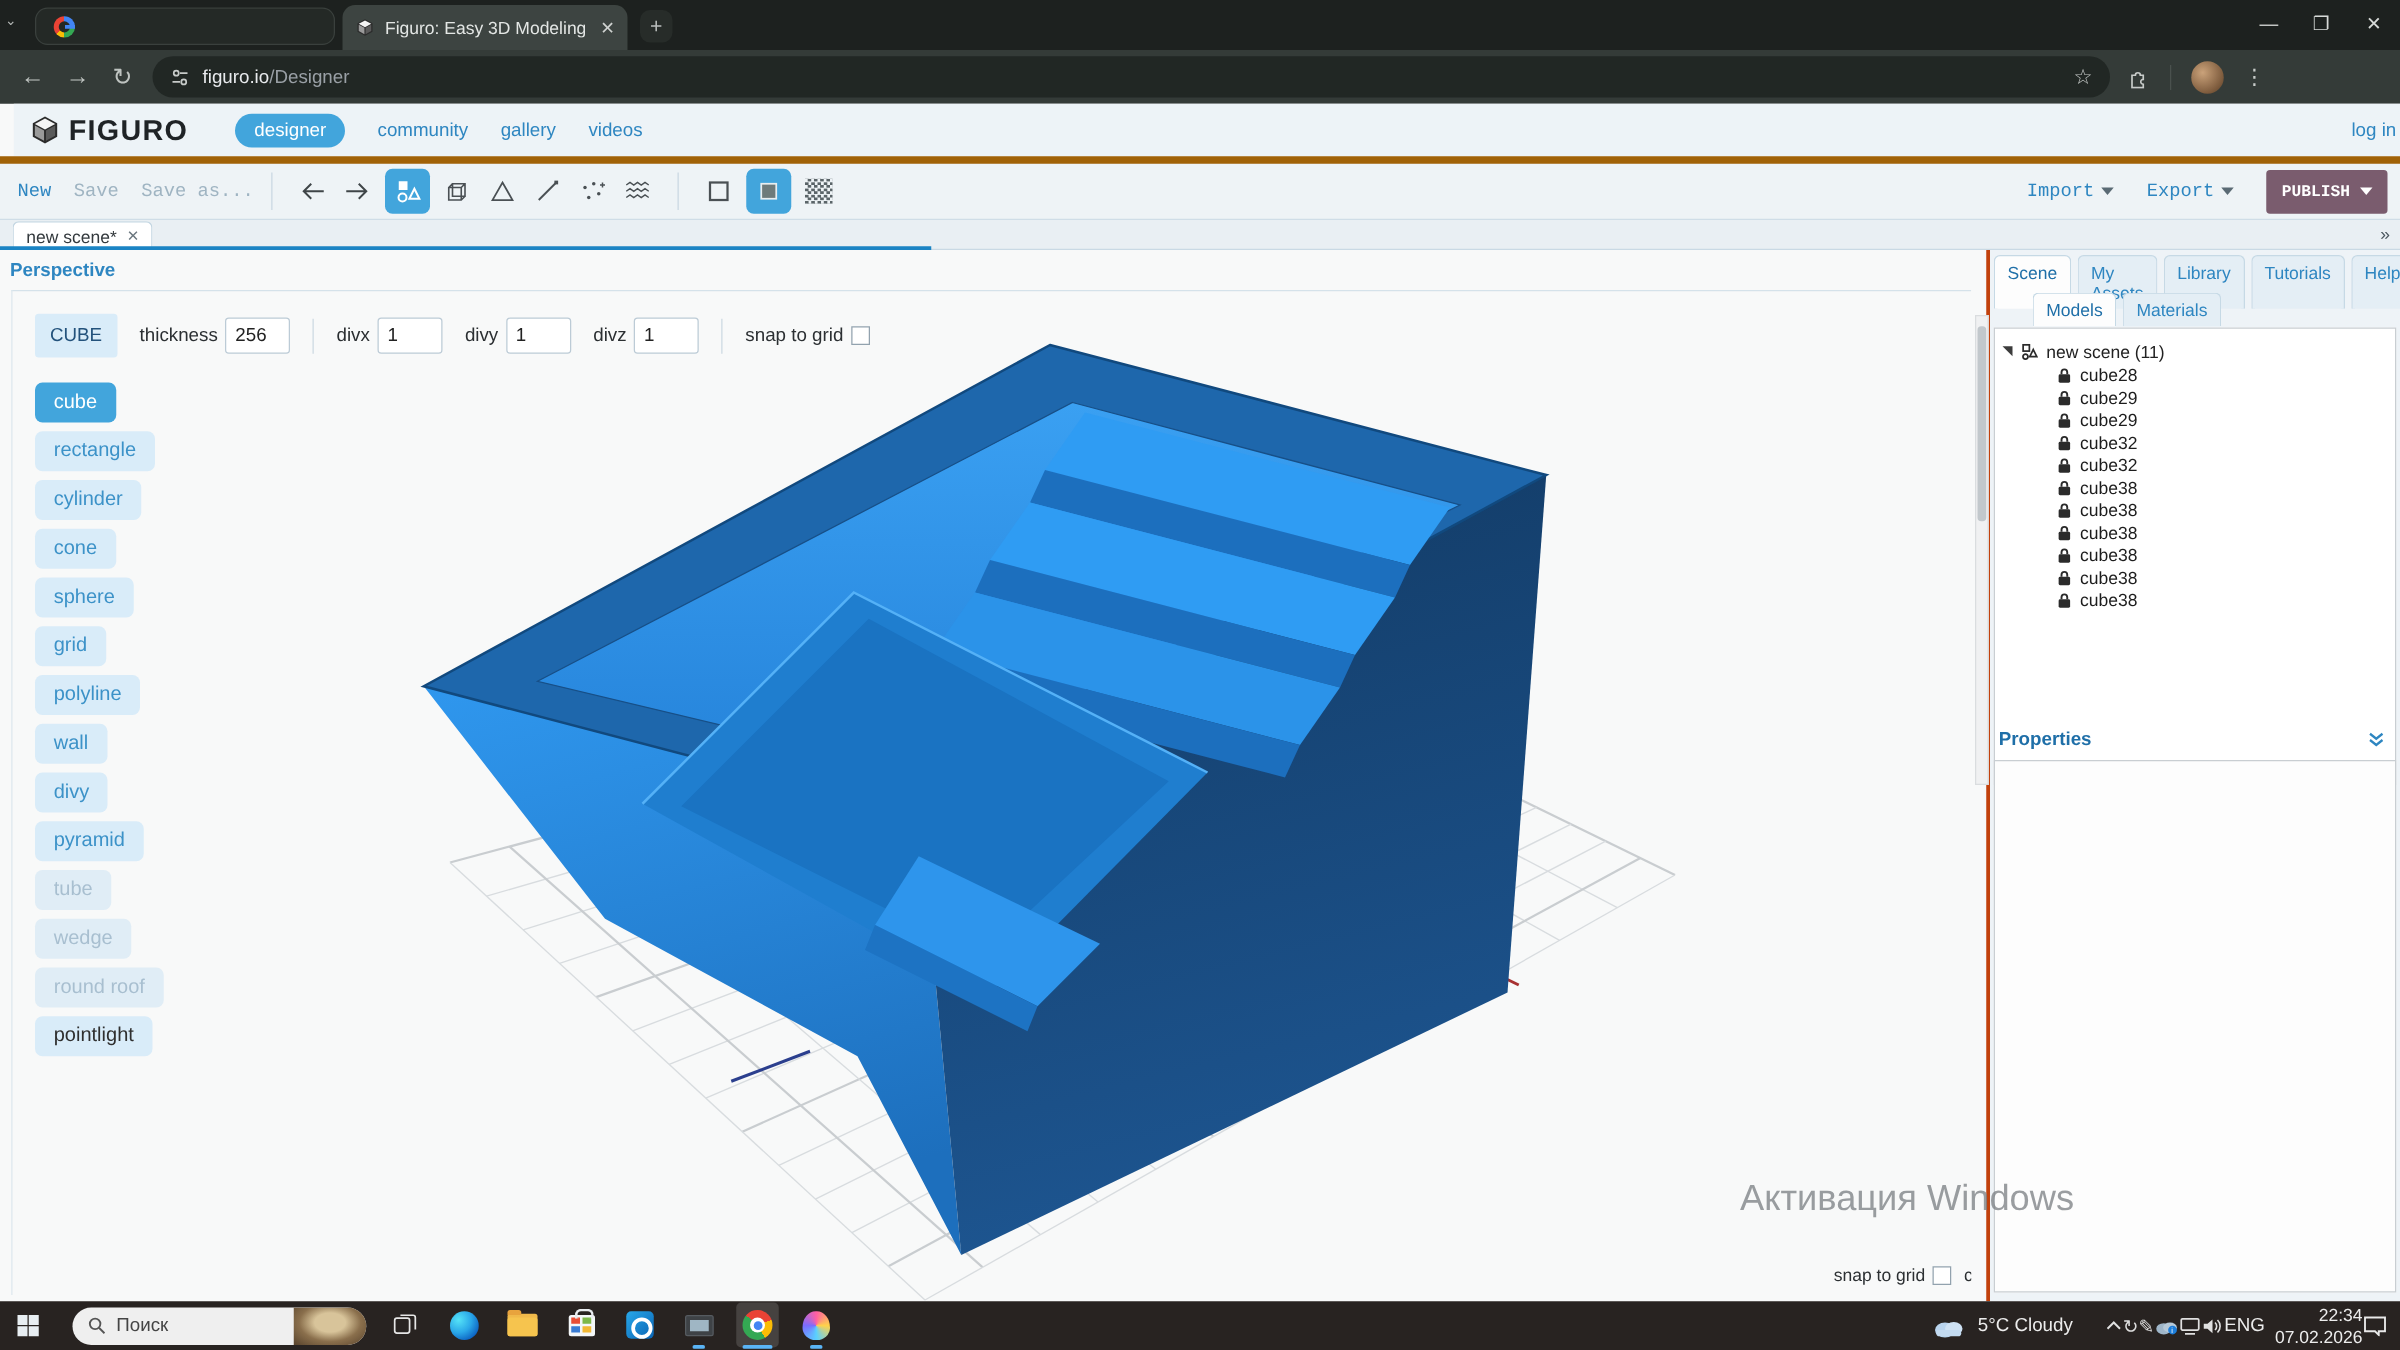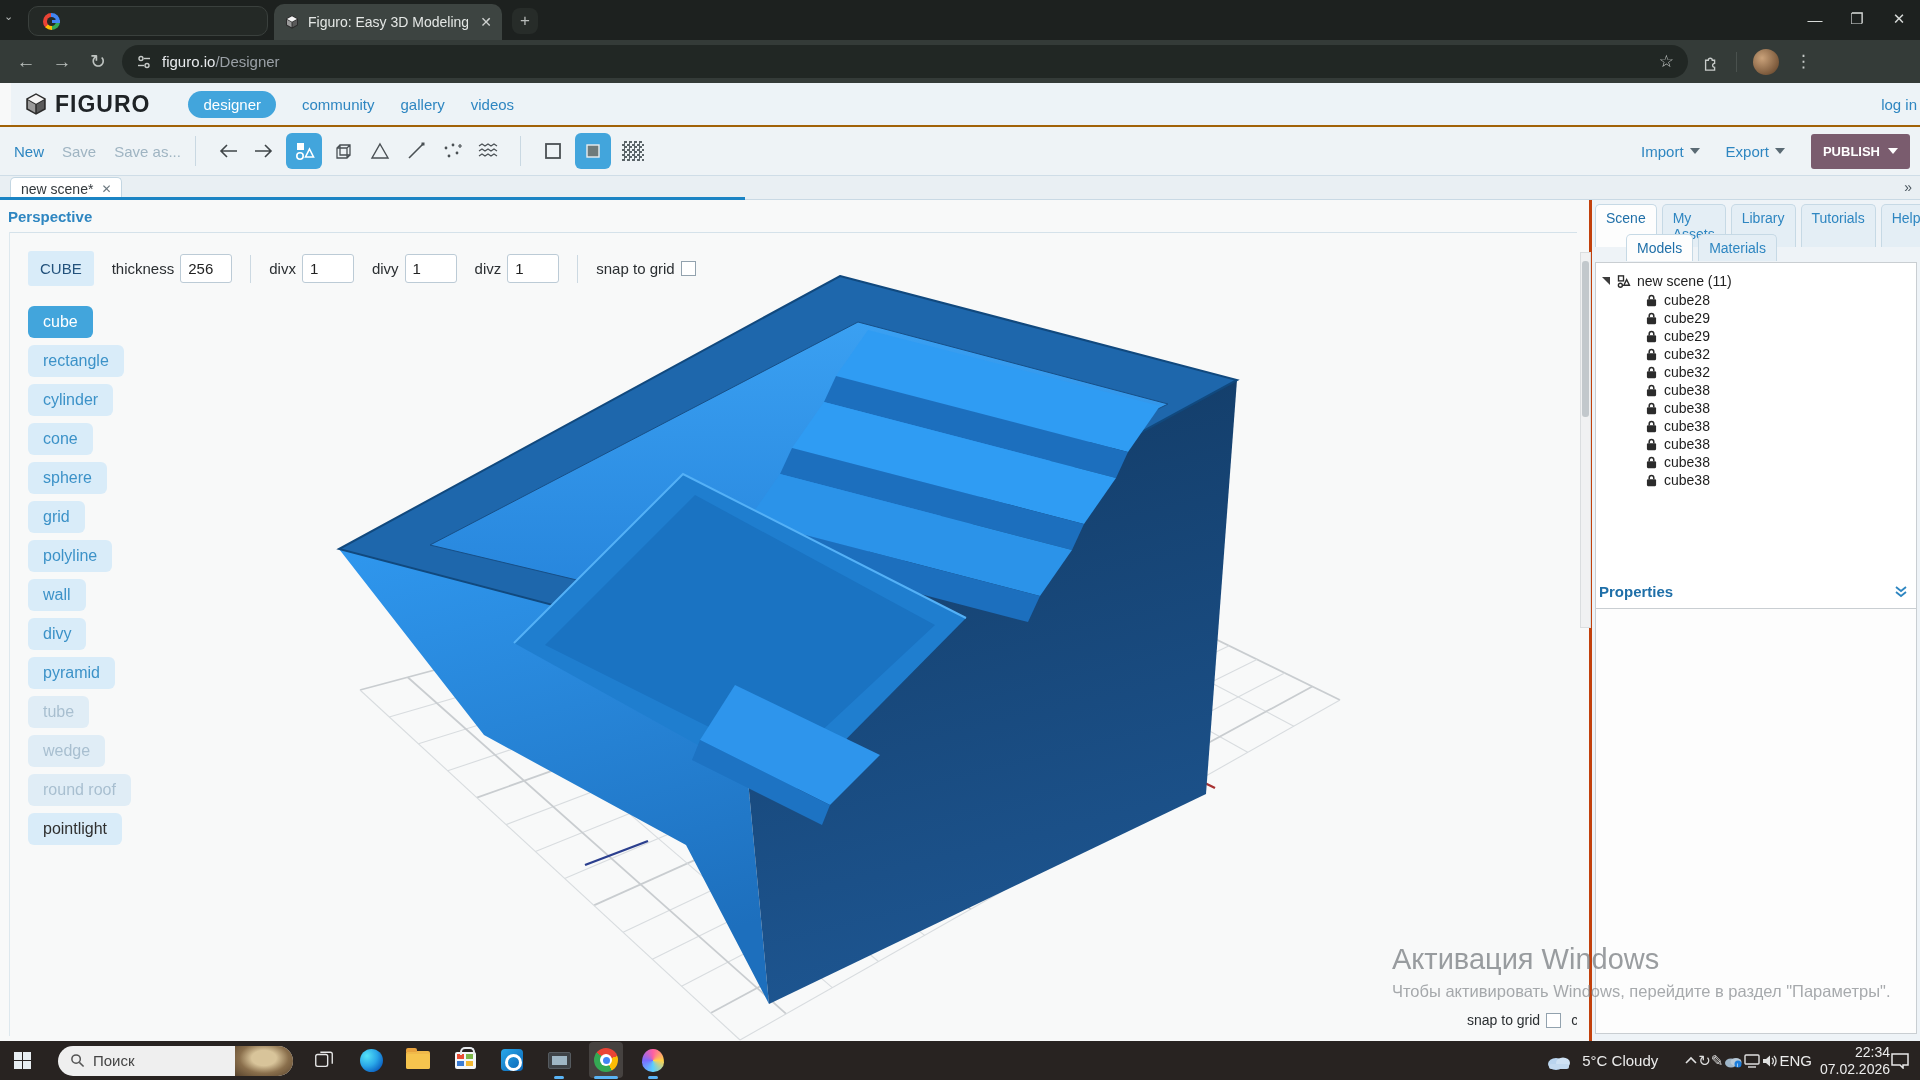--- a/index.html
+++ b/index.html
@@ -31,21 +31,21 @@
 
   
   #fig-header { left:0; top:83px; width:1920px; height:42px; background:#edf3f7; display:flex; align-items:center;margin-left:11px; }
   .brand { display:flex; align-items:center; gap:6px; margin-left:12px; }
   .brand-text { font-size:23px; font-weight:bold; color:#1f2326; letter-spacing:1px; }
   .nav-pill { margin-left:38px; background:#42a5dc; color:#fff; font-size:15px; padding:5px 15px; border-radius:14px; }
   .nav-link { color:#2e86c1; font-size:15px; margin-left:26px; }
   .login { margin-left:auto; margin-right:14px; color:#2e86c1; font-size:15px; }
 
   
-  #fig-toolbar { left:0; top:125px; width:1920px; height:51px; background:#eef3f6; border-top:2px solid #a16207; border-bottom:1px solid #cfdde7; display:flex; align-items:center; }
+  #fig-toolbar { left:0; top:125px; width:1920px; height:51px; background:#eef3f6; border-top:6px solid #a16207; border-bottom:1px solid #cfdde7; display:flex; align-items:center;font-family:Liberation Mono, monospace; }
   .tb-text { font-size:15px; margin-left:18px; }
   .tb-blue { color:#2e86c1; }
   .tb-gray { color:#9fb4c2; }
   .tb-sep { width:1px; height:30px; background:#c9d8e2; margin:0 14px; }
   .tb-icon { width:30px; height:30px; display:flex; align-items:center; justify-content:center; margin:0 3px; }
   .tb-btn-active { width:36px; height:36px; background:#42a5dc; border-radius:6px; display:flex; align-items:center; justify-content:center; margin:0 4px; }
   .checker { width:22px; height:20px; background:repeating-conic-gradient(#5a6468 0 25%, transparent 0 50%); background-size:5px 5px; }
   .tb-right { margin-left:auto; display:flex; align-items:center; gap:26px; margin-right:10px; }
   .dd { display:flex; align-items:center; gap:6px; color:#2e86c1; font-size:15px; }
   .caret { width:0; height:0; border-left:5px solid transparent; border-right:5px solid transparent; border-top:6px solid #5a6a74; }
@@ -513,21 +513,20 @@
       <svg width="16" height="14" viewBox="0 0 16 14" style="margin-left:auto;margin-right:8px;">
         <polyline points="3,2 8,6 13,2" fill="none" stroke="#2e86c1" stroke-width="1.8"></polyline>
         <polyline points="3,7 8,11 13,7" fill="none" stroke="#2e86c1" stroke-width="1.8"></polyline>
       </svg>
     </div>
     <div class="props-box"></div>
   </div>
 
   <div class="abs" id="watermark">
     <div class="wm1">Активация Windows</div>
-    <div class="wm2">Чтобы активировать Windows, перейдите в раздел "Параметры".</div>
   </div>
 
   <div class="abs" id="taskbar">
     <div class="tb-start">
       <div class="win-logo">
           <div></div>
           <div></div>
           <div></div>
           <div></div>
         </div>

